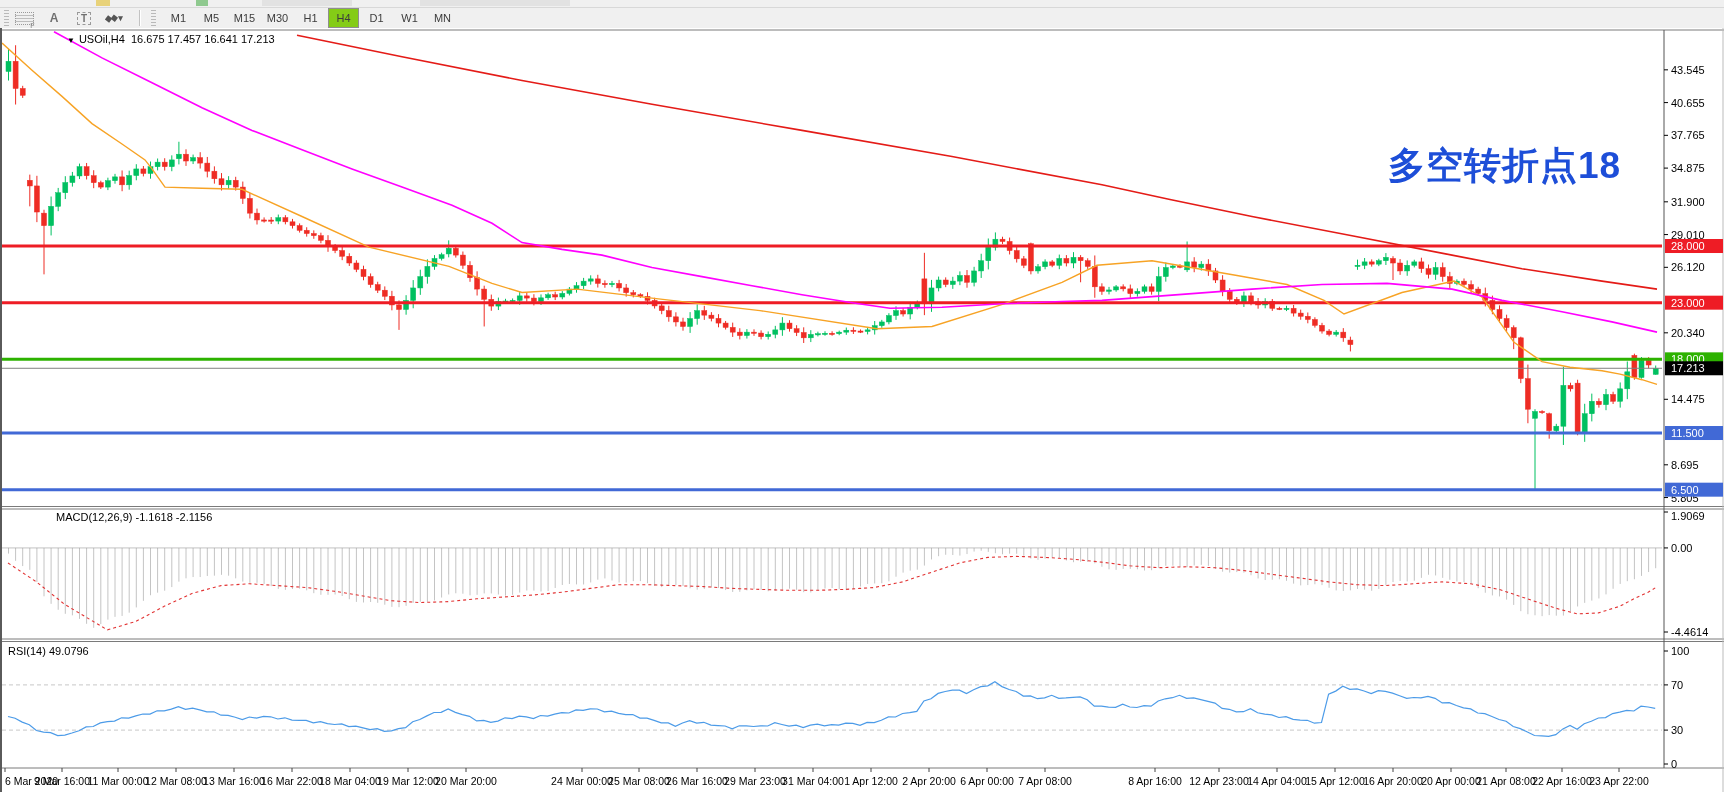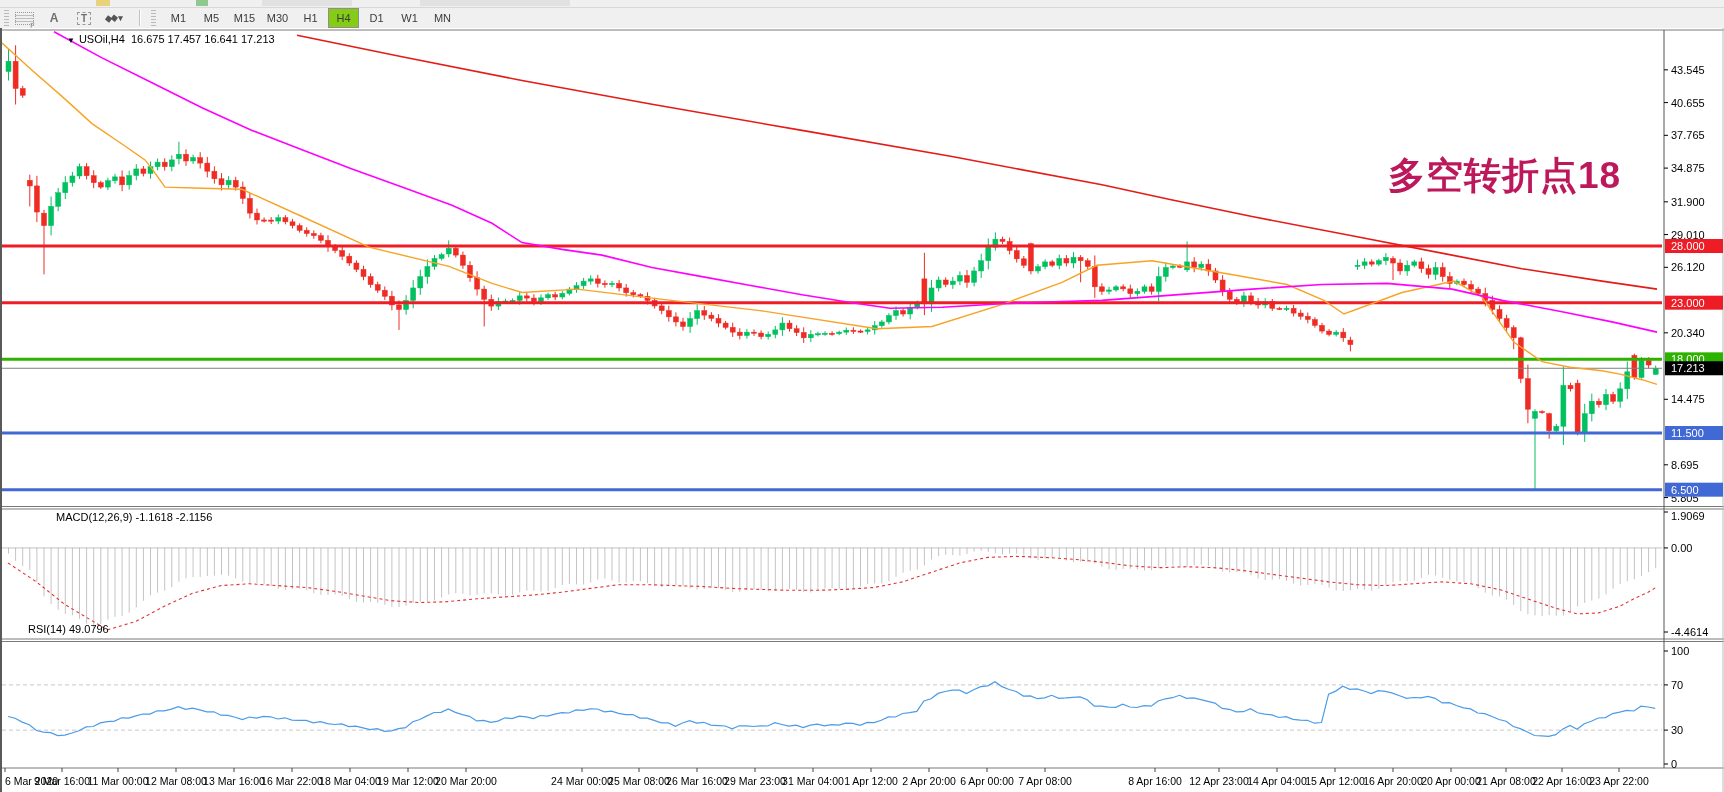--- a/index.html
+++ b/index.html
@@ -20,21 +20,21 @@
   .tb-grip{width:5px;height:16px;margin-left:4px;
     background:repeating-linear-gradient(to bottom,#b9b9b9 0 1px,#f0f0f0 1px 3px);}
   .tf-btn{min-width:25px;padding:0 2px;height:18px;line-height:18px;text-align:center;font-size:11px;color:#3c3c3c;
     margin:0 1px;border:1px solid transparent;cursor:default;}
   .tf-btn.active{background:#84cc16;border:1px solid #8e8e8e;}
   .chart-window{position:absolute;left:0;top:28px;width:1724px;height:764px;background:#fff;
     border-left:2px solid #5a5a5a;box-sizing:border-box;}
   .chart-title{position:absolute;left:25px;top:5px;font-size:11px;color:#000;z-index:5;margin-left:40px;}
   .chart-title .dd{font-size:8px;margin-right:4px;color:#000;}
   .ind-label{position:absolute;left:6px;font-size:11px;color:#000;z-index:5;}
-  .annotation{position:absolute;left:1386px;top:123px;font-size:37px;font-weight:bold;color:#be185d;z-index:4;
+  .annotation{position:absolute;left:1386px;top:113px;font-size:37px;font-weight:bold;color:#1d4ed8;z-index:4;
     letter-spacing:1px;}
   svg text{font-family:"Liberation Sans",sans-serif;}
 </style>
 </head>
 <body>
 
 <div class="top-sliver">
   <span class="sliver-bit" style="left:96px;width:14px;background:#e8d27a;"></span>
   <span class="sliver-bit" style="left:196px;width:12px;background:#8fc98f;"></span>
   <span class="sliver-bit" style="left:262px;width:90px;"></span>
@@ -71,21 +71,21 @@
     </span>
 </div>
 
 <div class="chart-window">
   <div class="chart-title">
     <span class="dd">▼</span><span>USOil,H4</span>&nbsp;&nbsp;<span>16.675 17.457 16.641 17.213</span>
   </div>
   <div class="ind-label" style="top:483px;padding-left:48px;">
     <span>MACD(12,26,9)</span>&nbsp;<span>-1.1618 -2.1156</span>
   </div>
-  <div class="ind-label" style="top:595px;margin-left:20px;">
+  <div class="ind-label" style="top:617px;">
     <span>RSI(14)</span>&nbsp;<span>49.0796</span>
   </div>
   <div class="annotation">多空转折点18</div>
   <svg id="chart-svg" width="1722" height="764" viewBox="0 0 1722 764">
     <defs>
         <clipPath id="plotclip">
           <rect x="0" y="2" width="1660" height="476"></rect>
         </clipPath>
       </defs>
     <g id="g-main" clip-path="url(#plotclip)">

